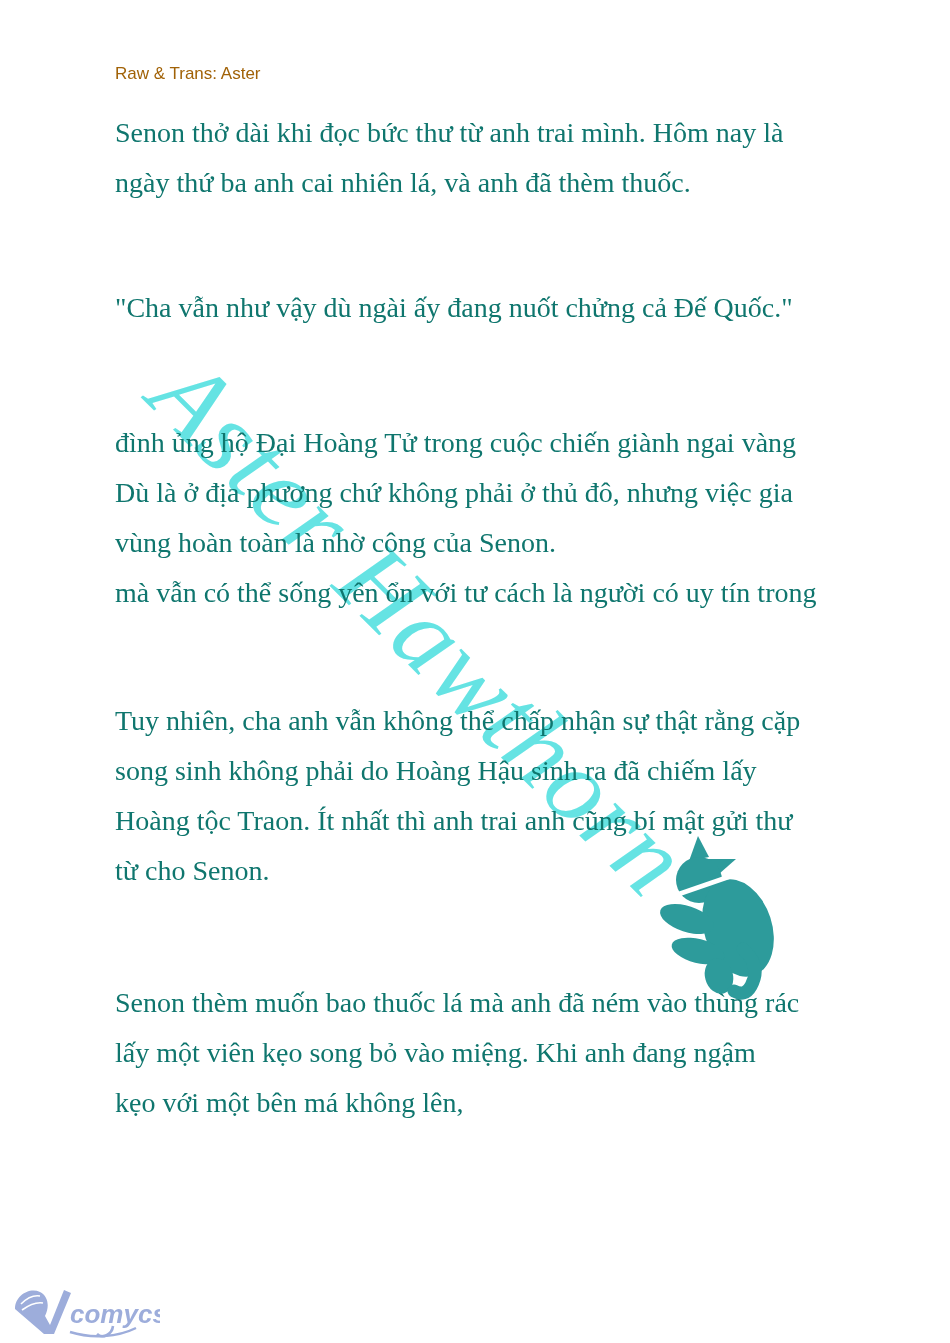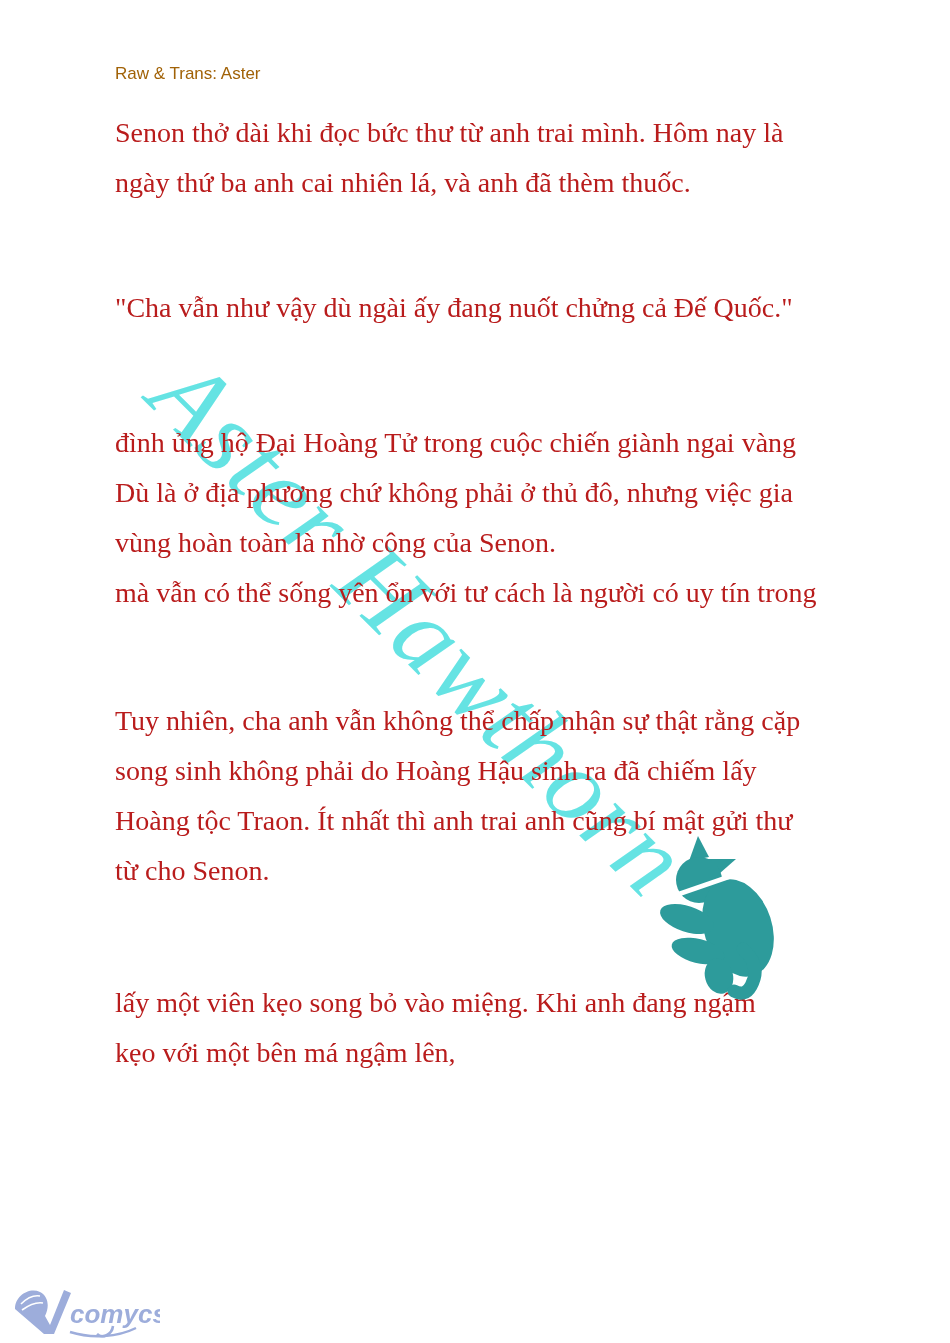--- a/index.html
+++ b/index.html
@@ -24,21 +24,21 @@
   .wm {
     position: absolute;
     left: 0;
     top: 0;
     z-index: 0;
     pointer-events: none;
   }
   .para {
     position: absolute;
     left: 115px;
-    color: #b91c1c;
+    color: #0f766e;
     z-index: 1;
   }
   .line {
     height: 50px;
     line-height: 50px;
     white-space: nowrap;
     font-size: 28px;
   }
   .p1 { top: 108px; }
   .p2 { top: 283px; }
@@ -91,22 +91,23 @@
   </div>
 
   <div class="para p4">
     <div class="line">Tuy nhiên, cha anh vẫn không thể chấp nhận sự thật rằng cặp</div>
     <div class="line">song sinh không phải do Hoàng Hậu sinh ra đã chiếm lấy</div>
     <div class="line">Hoàng tộc Traon. Ít nhất thì anh trai anh cũng bí mật gửi thư</div>
     <div class="line">từ cho Senon.</div>
   </div>
 
   <div class="para p5">
+    <div class="line">Senon thèm muốn bao thuốc lá mà anh đã ném vào thùng rác</div>
     <div class="line">lấy một viên kẹo song bỏ vào miệng. Khi anh đang ngậm</div>
-    <div class="line">kẹo với một bên má ngậm lên,</div>
+    <div class="line">kẹo với một bên má không lên,</div>
   </div>
 
   <svg class="cat" viewBox="0 0 140 167">
     <polygon points="44,28 53,3 64,24" fill="#2d9b9b"></polygon>
     <polygon points="58,26 91,26 66,48" fill="#2d9b9b"></polygon>
     <circle cx="54" cy="47" r="23" fill="#2d9b9b"></circle>
     <ellipse cx="93" cy="95" rx="34" ry="50" transform="rotate(-18 93 95)" fill="#2d9b9b"></ellipse>
     <line x1="34" y1="61" x2="92" y2="41" stroke="#ffffff" stroke-width="5"></line>
     <ellipse cx="42" cy="86" rx="28" ry="13" transform="rotate(18 42 86)" fill="#2d9b9b"></ellipse>
     <ellipse cx="53" cy="118" rx="27" ry="12" transform="rotate(14 53 118)" fill="#2d9b9b"></ellipse>

